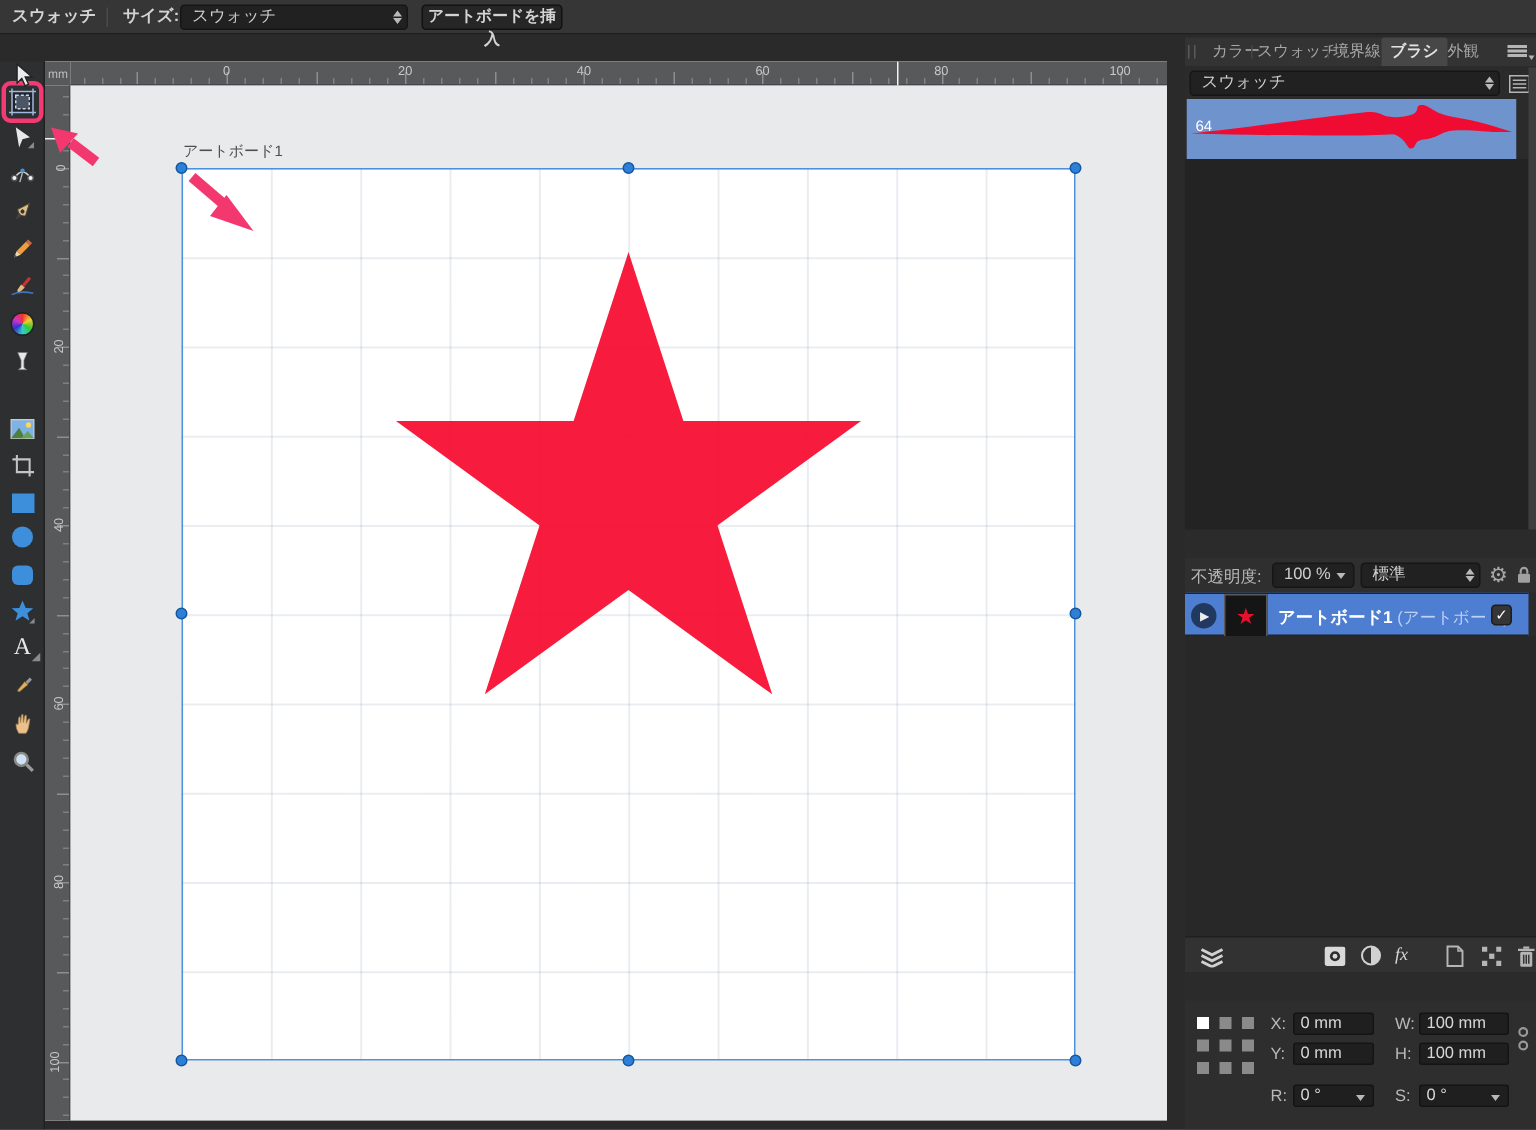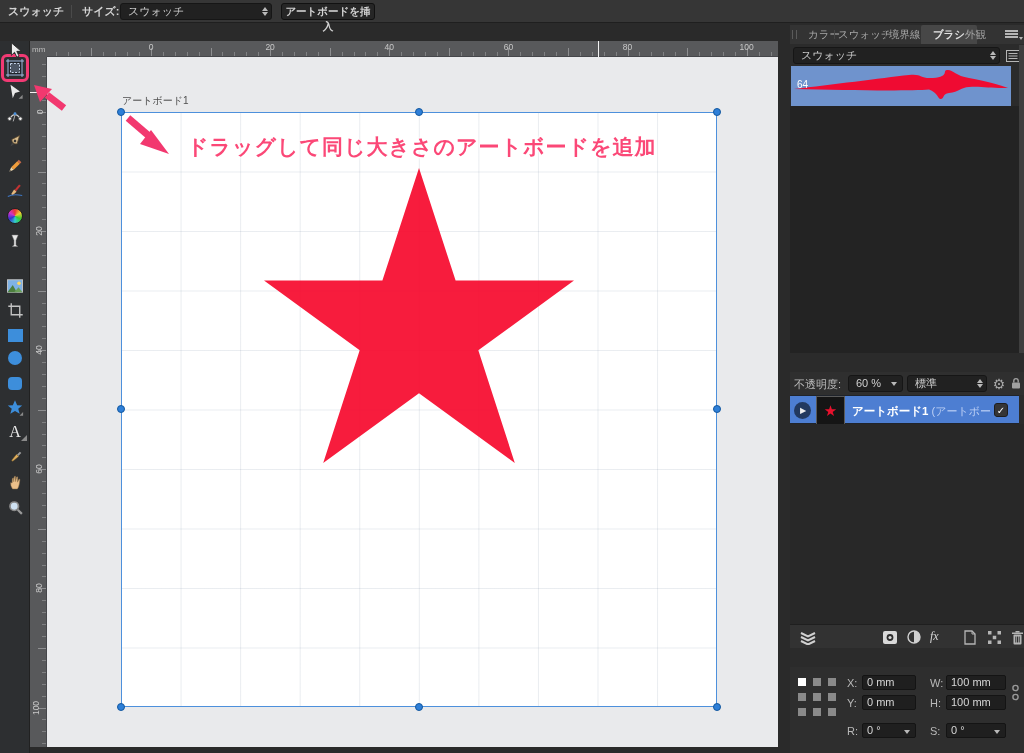--- a/index.html
+++ b/index.html
@@ -417,21 +417,20 @@
       <div class="handle" style="left:70px;top:51px"></div>
       <div class="handle" style="left:368px;top:51px"></div>
       <div class="handle" style="left:666px;top:51px"></div>
       <div class="handle" style="left:70px;top:348px"></div>
       <div class="handle" style="left:666px;top:348px"></div>
       <div class="handle" style="left:70px;top:646px"></div>
       <div class="handle" style="left:368px;top:646px"></div>
       <div class="handle" style="left:666px;top:646px"></div>
     </div>
 
-    <div class="abs annotation" style="left: 157px; top: 92px; color: rgb(251, 72, 119);">ドラッグして同じ大きさのアートボードを追加</div>
 
     <svg class="abs" style="left:0;top:0" width="748" height="706">
       <g>
         <line x1="34" y1="67" x2="17" y2="54" stroke-width="7" stroke="#f2386f"></line>
         <polygon points="4,44 22,48 10,61" fill="#f2386f"></polygon>
       </g>
       <g>
         <line x1="98" y1="77" x2="119" y2="95" stroke-width="7" stroke="#f2386f"></line>
         <polygon points="139,113 121,89 110,103" fill="#f2386f"></polygon>
       </g>
@@ -442,21 +441,21 @@
 
   <div class="abs rpanel">
 
     <div class="ptabs">
       <span class="grip"></span>
       <span class="ptab" style="left:18px">カラー</span>
       <span class="pdiv" style="left:44px"></span>
       <span class="ptab" style="left:48px">スウォッチ</span>
       <span class="pdiv" style="left:95px"></span>
       <span class="ptab" style="left:99px">境界線</span>
-      <span class="ptab active" style="left:131px;width:56px">ブラシ</span>
+      <span class="ptab active" style="left:131px;width:44px">ブラシ</span>
       <span class="ptab" style="left:175px">外観</span>
       <span class="hamburger" style="right:6px;top:5px">
           <i></i>
           <i></i>
           <i></i>
         </span>
     </div>
 
     <div class="abs select" style="left:3px;top:22px;width:207px;height:17px">
       <span>スウォッチ</span>
@@ -497,21 +496,21 @@
       <span class="hamburger" style="right:6px;top:5px">
           <i></i>
           <i></i>
           <i></i>
         </span>
     </div>
 
     <div class="abs" style="left:0;top:347px;width:234px;height:23px;background:#2f2f2f">
       <span class="abs flabel" style="left:4px;top:5px">不透明度:</span>
       <div class="abs select" style="left:58px;top:3px;width:55px;height:17px">
-        <span>60 %</span>
+        <span>100 %</span>
         <i class="caret-dn"></i>
       </div>
       <div class="abs select" style="left:117px;top:3px;width:80px;height:17px">
         <span>標準</span>
         <span class="stepper">
             <i class="tri-up"></i>
             <i class="tri-dn"></i>
           </span>
       </div>
       <span class="abs icn" style="left:201px;top:3px;width:16px;height:17px;color:#a8a8a8;font-size:14px">⚙</span>

